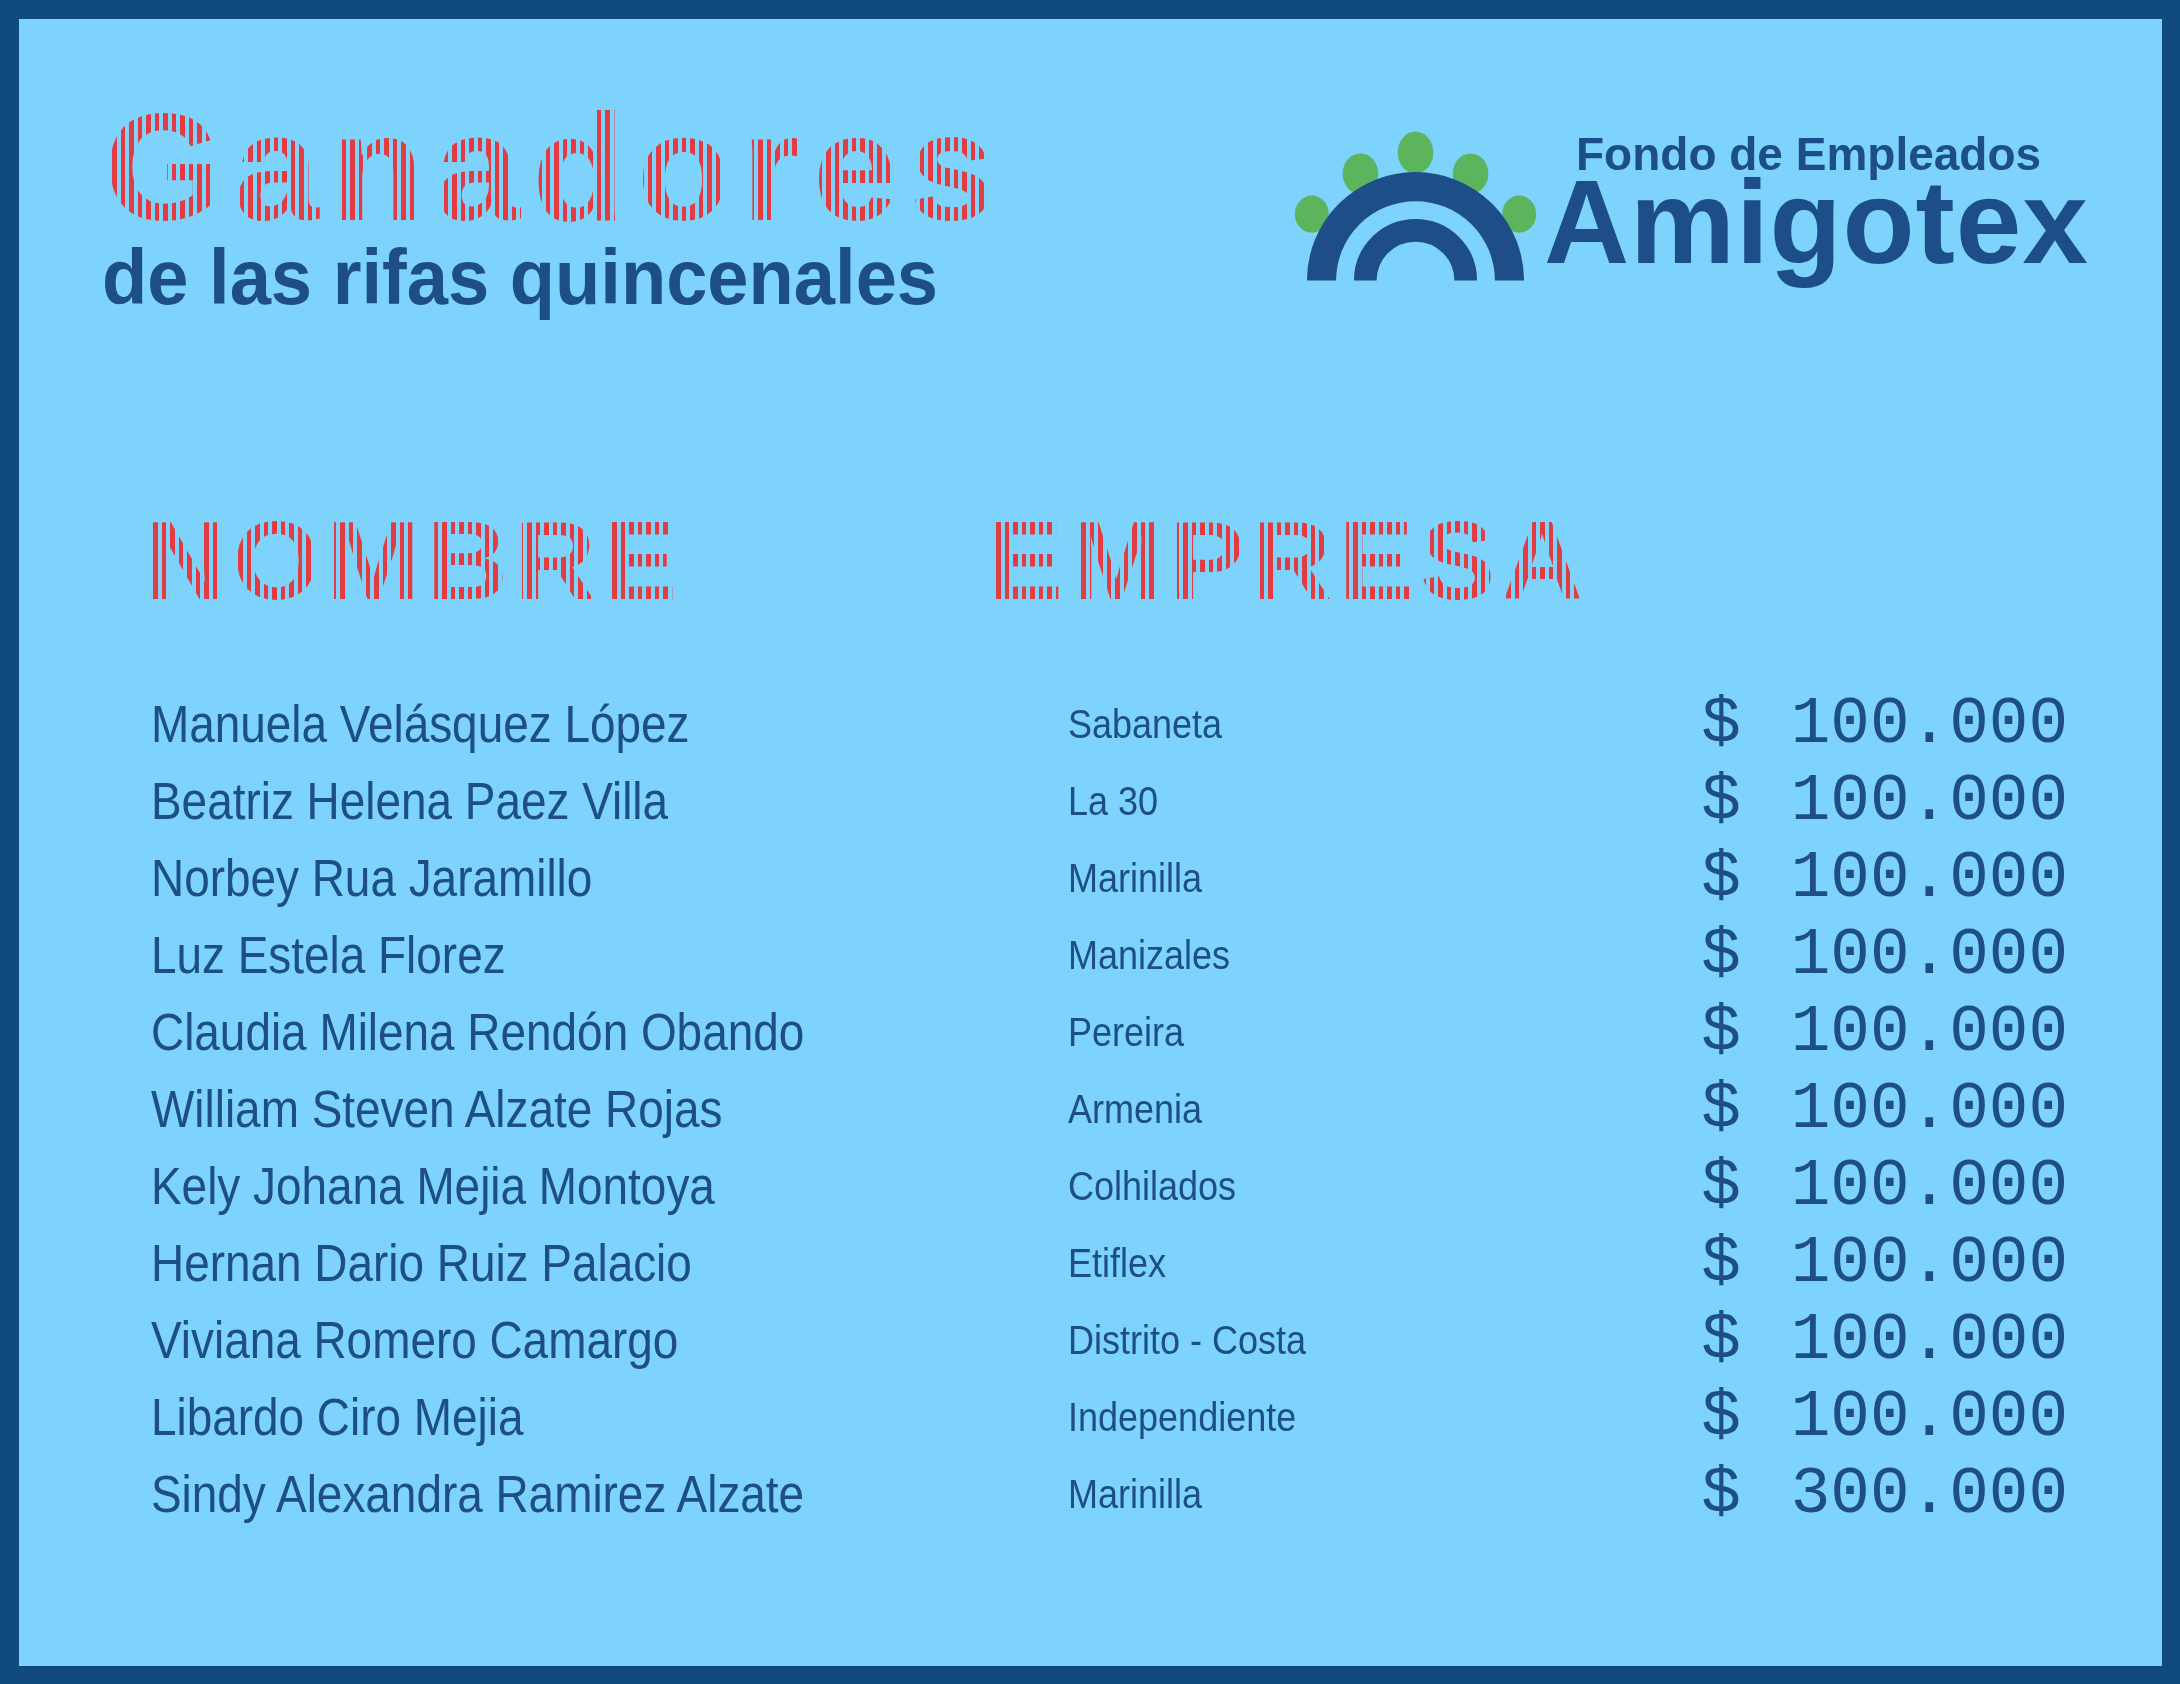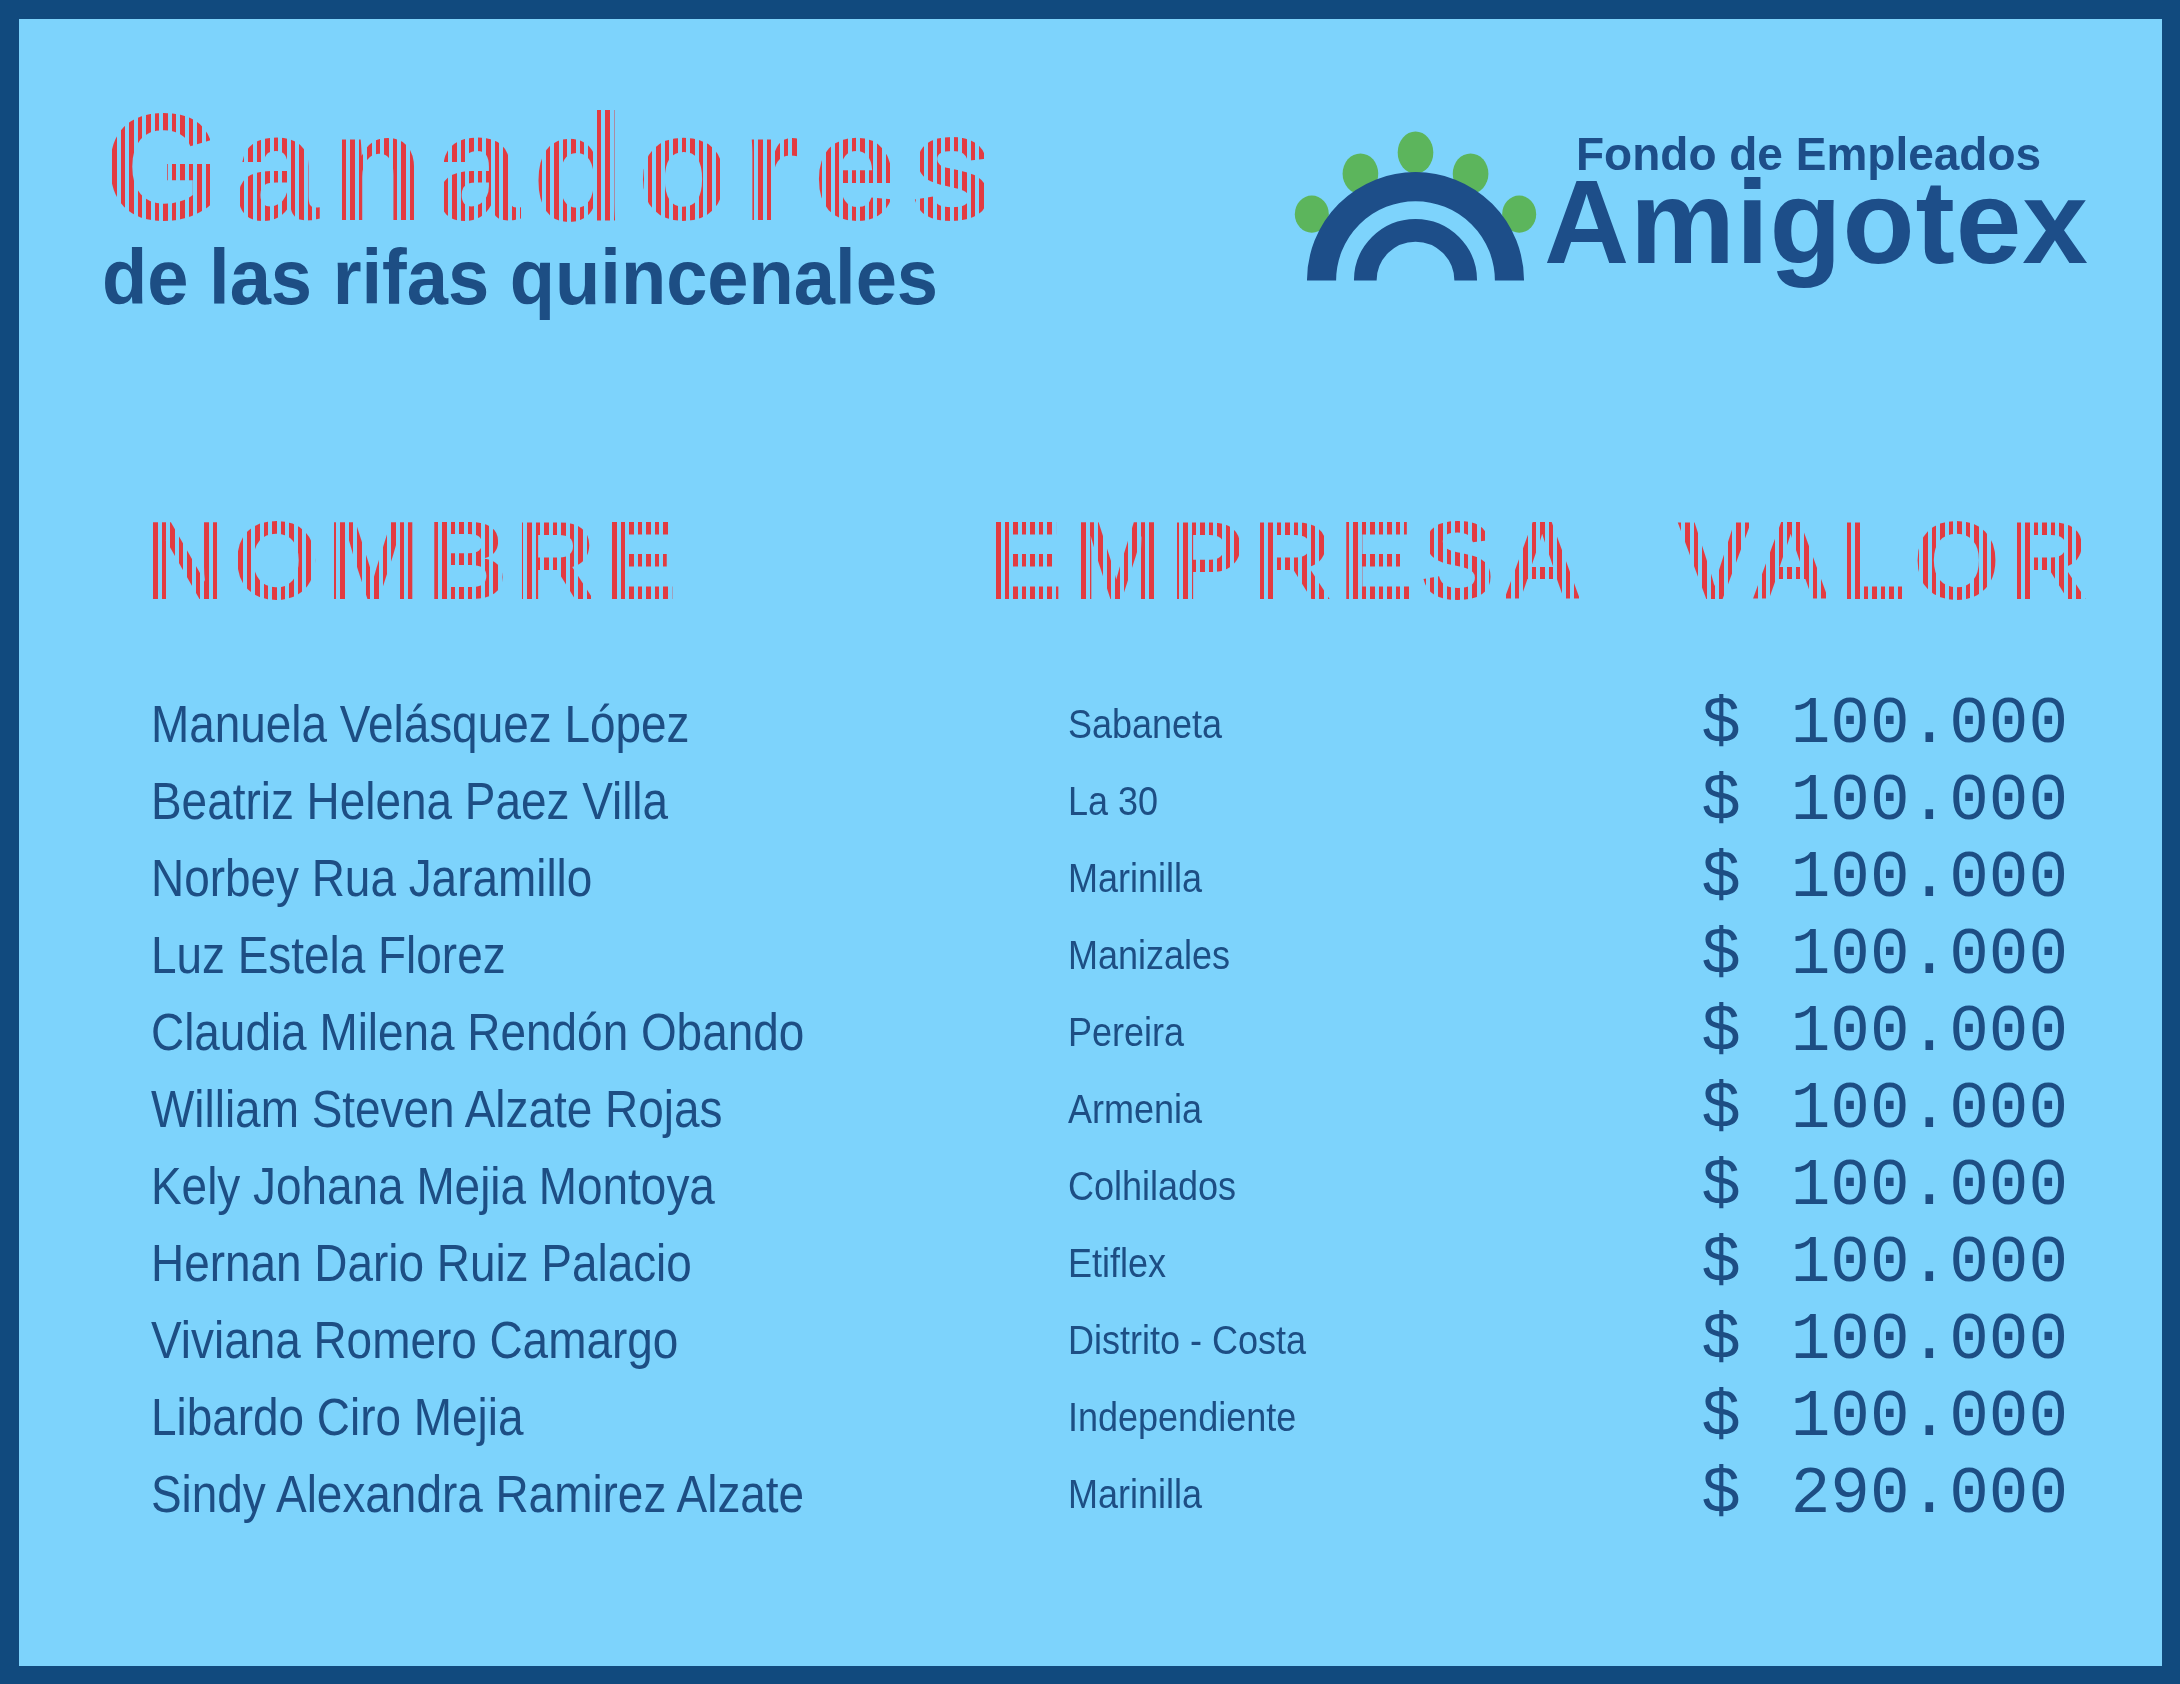--- a/index.html
+++ b/index.html
@@ -85,21 +85,20 @@
     <ellipse cx="218" cy="60" rx="22" ry="25" fill="#5cb55c"></ellipse>
     <ellipse cx="278" cy="110" rx="21" ry="23" fill="#5cb55c"></ellipse>
     <path d="M 34 192 A 112 112 0 0 1 266 192" fill="none" stroke="#1d4e89" stroke-width="36"></path>
     <path d="M 88 192 A 62 62 0 0 1 212 192" fill="none" stroke="#1d4e89" stroke-width="28"></path>
   </svg>
   <div class="abs logo-org">Fondo de Empleados</div>
   <div class="abs logo-brand">Amigotex</div>
 
   <div class="abs striped col-header hdr-nombre">NOMBRE</div>
   <div class="abs striped col-header hdr-empresa">EMPRESA</div>
-  <div class="abs striped col-header hdr-valor">VALOR</div>
 
   <div class="abs rows">
 
     <div class="row">
       <div class="cell name"><span class="condN">Manuela Velásquez López</span></div>
       <div class="cell empresa"><span class="condN">Sabaneta</span></div>
       <div class="cell valor">$ 100.000</div>
     </div>
 
     <div class="row">
@@ -152,18 +151,18 @@
 
     <div class="row">
       <div class="cell name"><span class="condN">Libardo Ciro Mejia</span></div>
       <div class="cell empresa"><span class="condN">Independiente</span></div>
       <div class="cell valor">$ 100.000</div>
     </div>
 
     <div class="row">
       <div class="cell name"><span class="condN">Sindy Alexandra Ramirez Alzate</span></div>
       <div class="cell empresa"><span class="condN">Marinilla</span></div>
-      <div class="cell valor">$ 290.000</div>
+      <div class="cell valor">$ 300.000</div>
     </div>
 
   </div>
 </div>
 
 
 </body></html>

